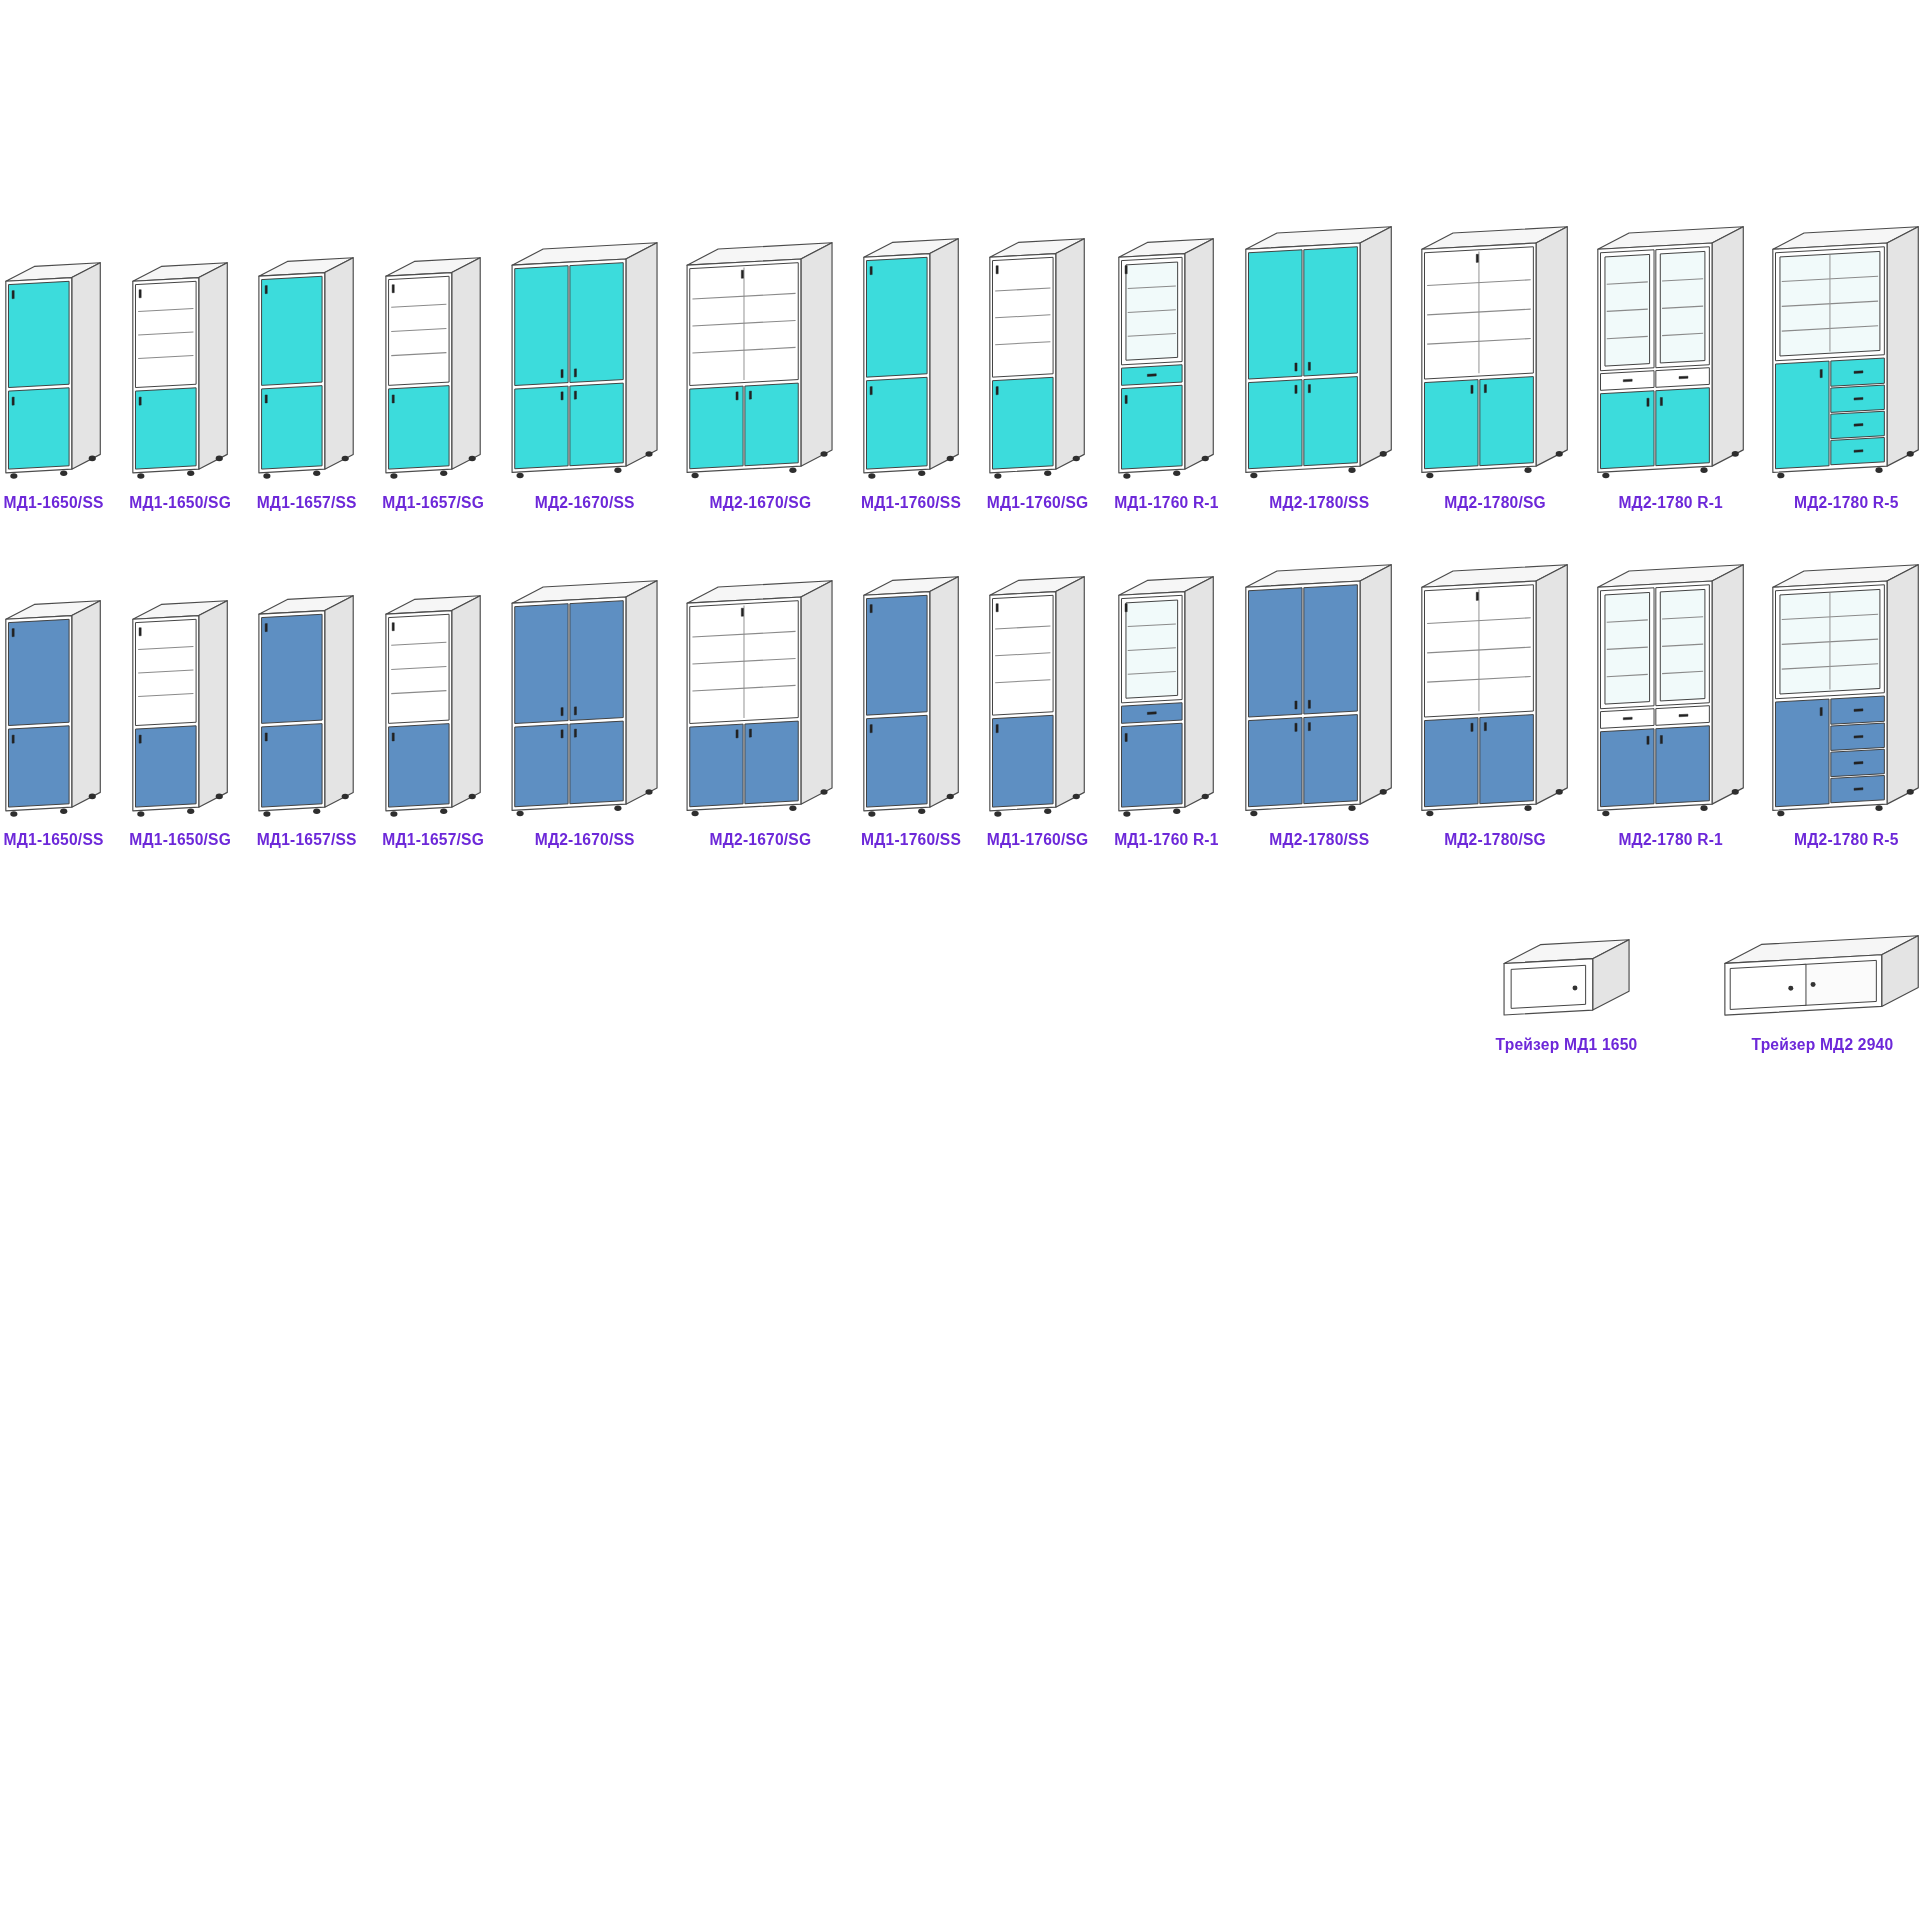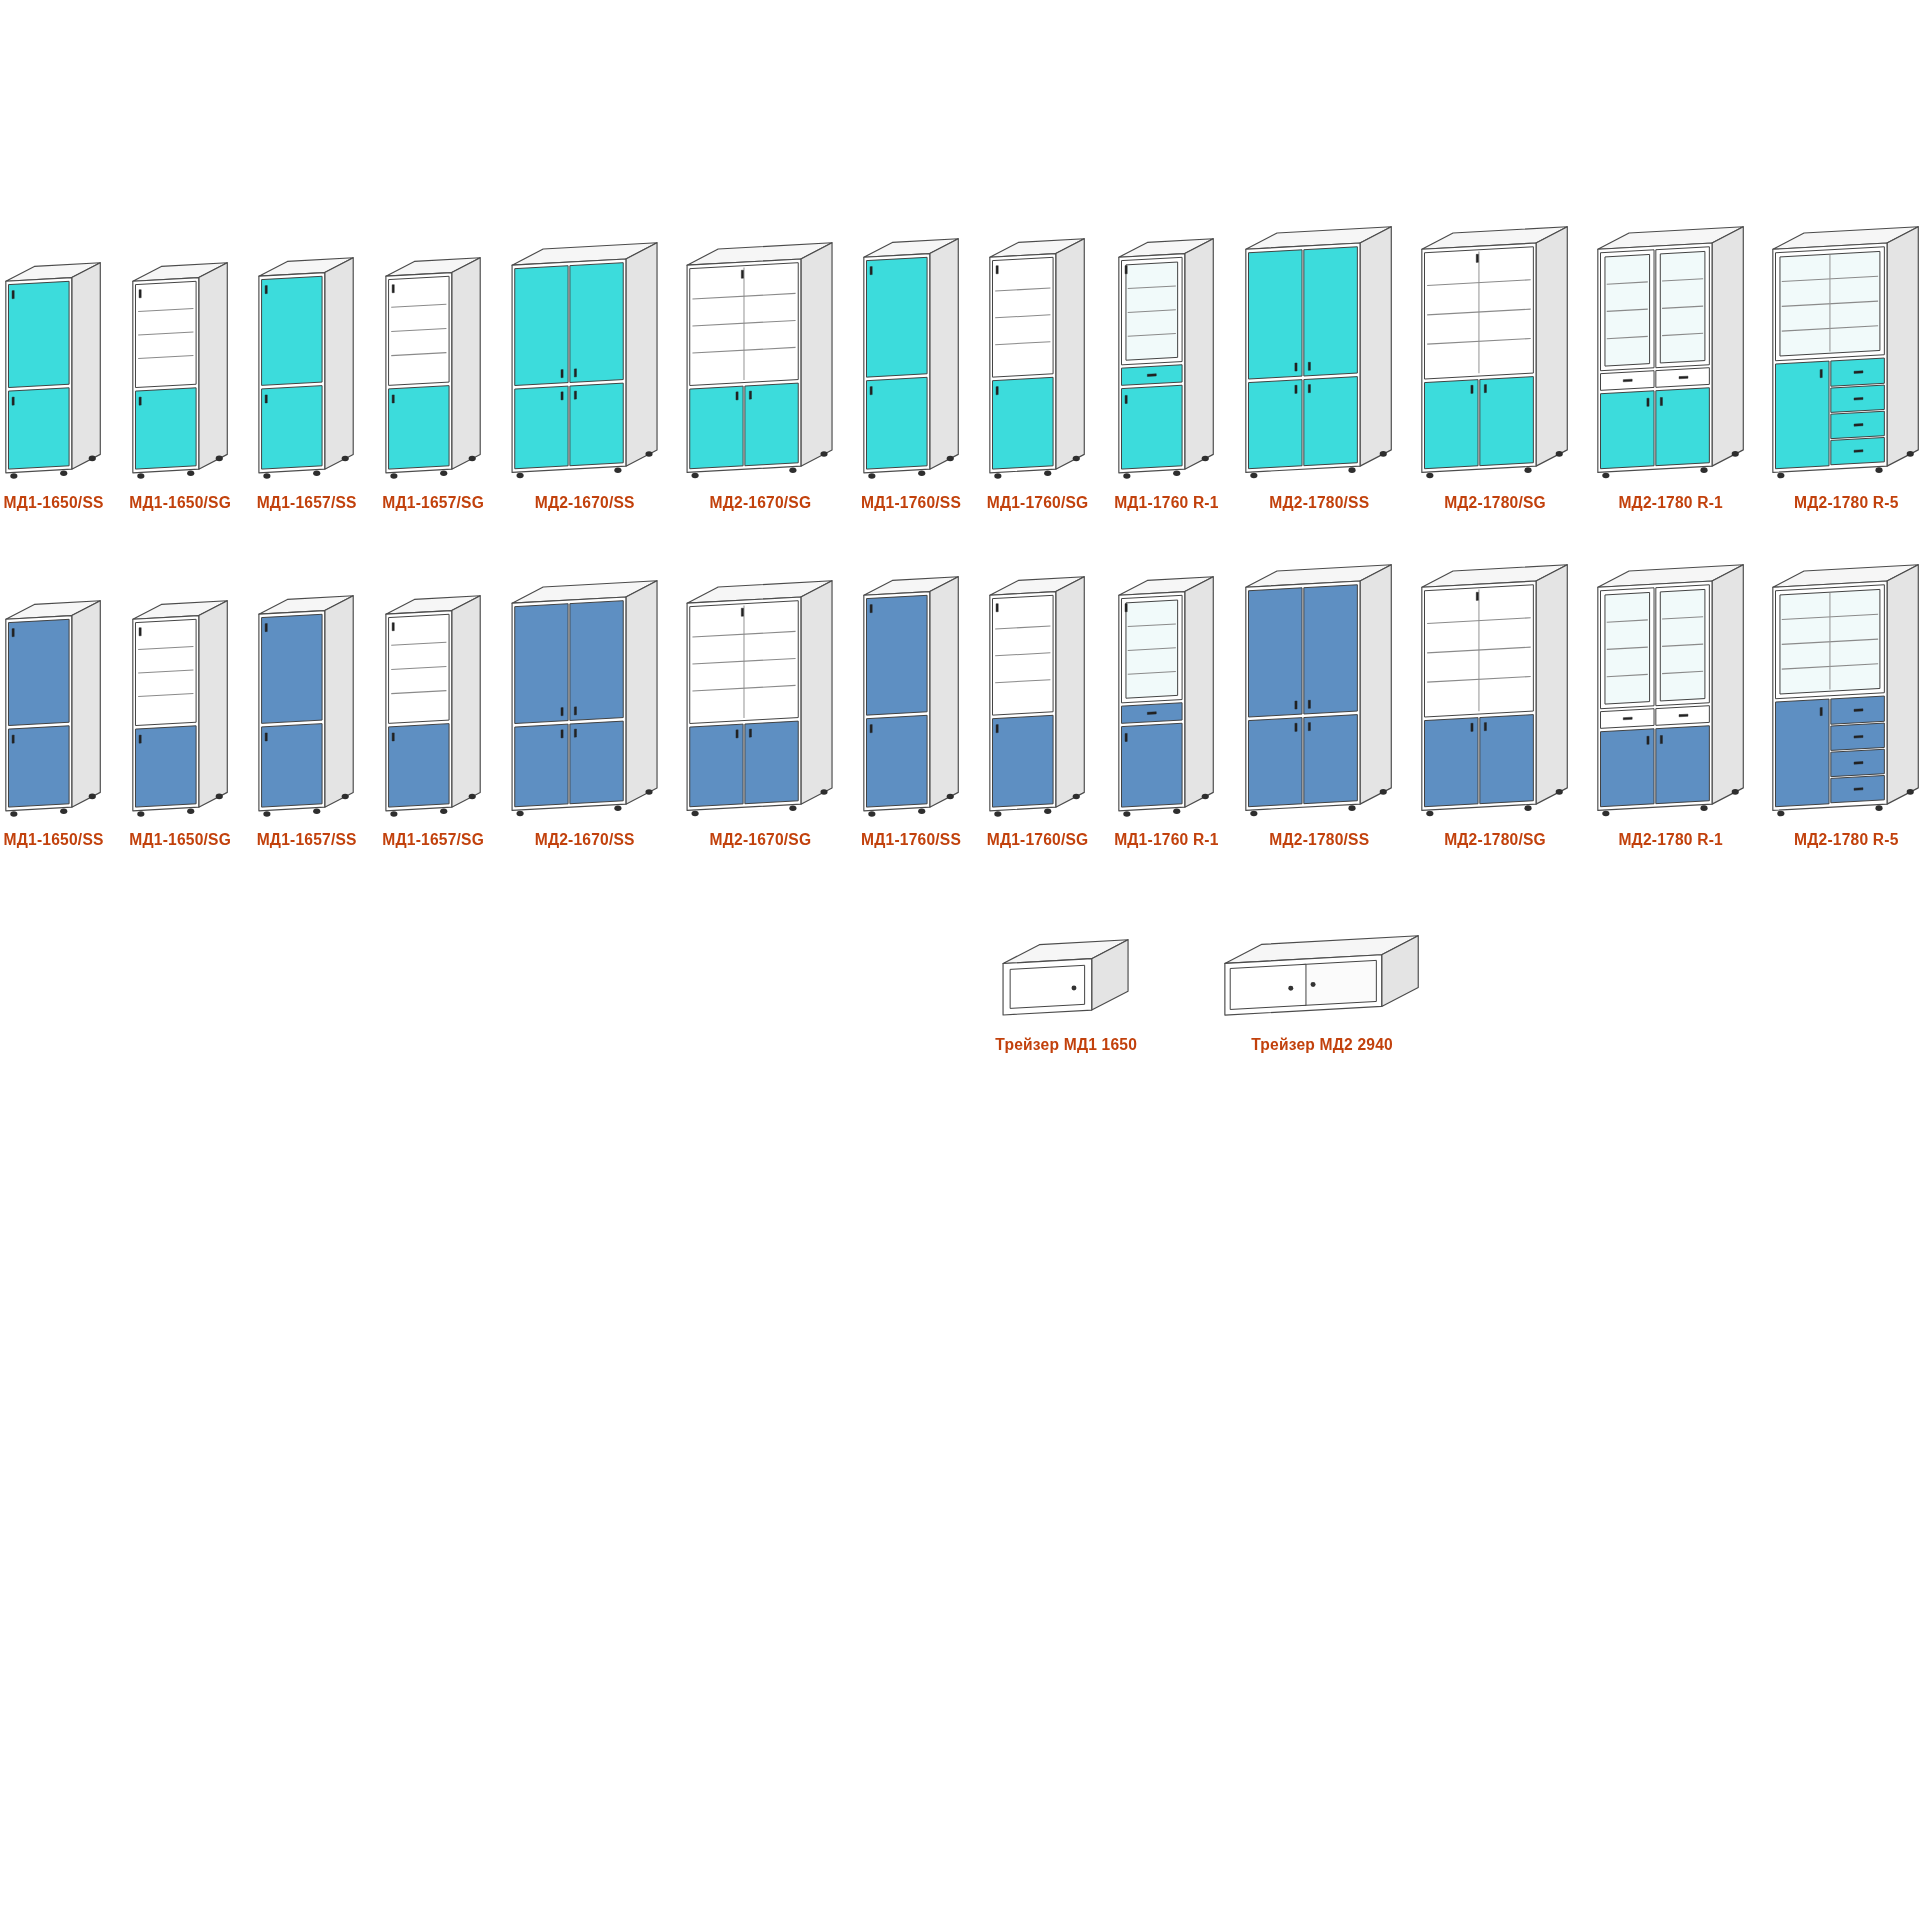--- a/index.html
+++ b/index.html
@@ -8,26 +8,26 @@
     font-family:"Liberation Sans",sans-serif;
   }
   .catalog{width:1925px;}
   .row{
     display:flex;justify-content:space-between;align-items:flex-end;
     padding:0 3.6px;box-sizing:border-box;width:1925px;
   }
   .row.first{margin-top:225px;}
   .row.second{margin-top:52px;}
   .row.treisers{
-    justify-content:center;gap:86px;margin-top:86px;padding-left:495px;width:auto;
+    justify-content:flex-end;gap:86px;margin-top:86px;padding-left:495px;width:auto;
   }
   .cell{display:flex;flex-direction:column;align-items:center;}
   .fig{display:block;line-height:0;}
   .label{
-    margin-top:11.6px;font-size:15.6px;font-weight:600;color:#c2410c;
+    margin-top:11.6px;font-size:15.6px;font-weight:600;color:#6d28d9;
     white-space:nowrap;letter-spacing:0.2px;line-height:1.1;
   }
 </style>
 </head>
 <body>
 
 <div class="catalog">
   <div class="row first">
       <div class="cell">
         <div class="fig"><svg width="99" height="221" viewBox="0 0 111 248" xmlns="http://www.w3.org/2000/svg">

